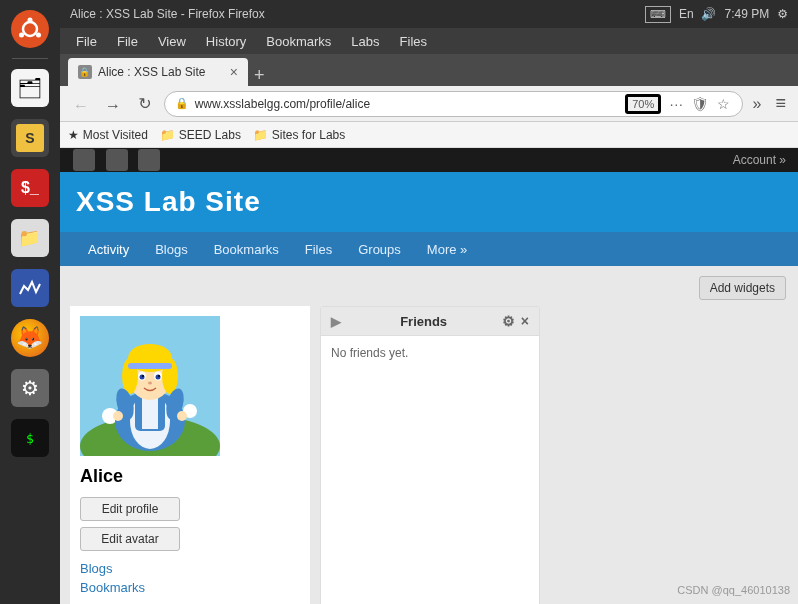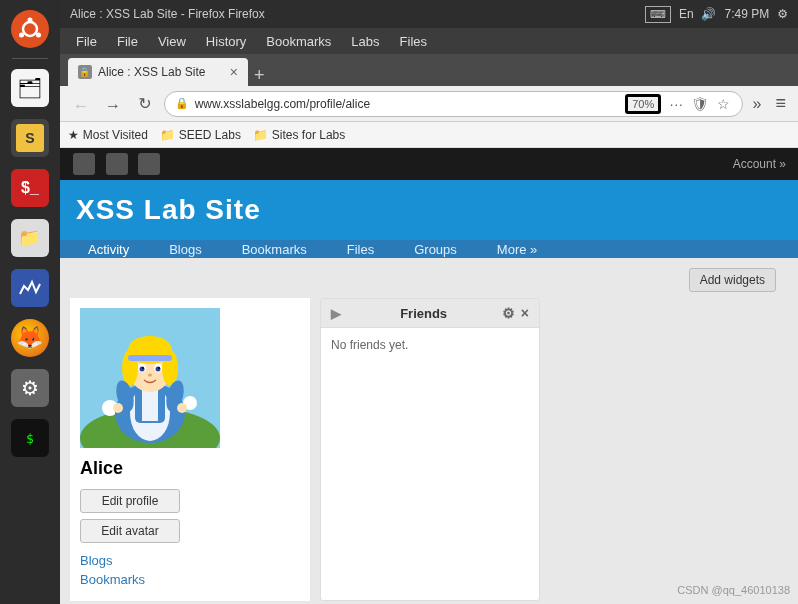--- a/index.html
+++ b/index.html
@@ -122,21 +122,21 @@
 
     
     .browser-content {
       width: 100%;
       background: white;
     }
 
     
     .site-topbar {
       background: #1a1a1a;
-      height: 32px;
+      height: 24px;
       display: flex;
       align-items: center;
       padding: 0 12px;
       justify-content: space-between;
     }
     .site-topbar-icons { display: flex; gap: 10px; align-items: center; }
     .site-account { color: #aaa; font-size: 12px; cursor: pointer; }
 
     
     .site-banner {
@@ -144,46 +144,46 @@
       height: 60px;
       display: flex;
       align-items: center;
       padding: 0 16px;
     }
     .site-title { color: #ffffff; font-size: 28px; font-weight: bold; letter-spacing: 1px; }
 
     
     .site-nav {
       background: #2a7ab8;
-      height: 18px;
+      height: 34px;
       display: flex;
       align-items: center;
       padding: 8px 16px;
-      gap: 16px;
+      gap: 2px;
     }
     .site-nav-item {
       color: #ddeeff;
       font-size: 13px;
       padding: 6px 12px;
       cursor: pointer;
       border-radius: 3px;
     }
     .site-nav-item.active { color: white; }
 
     
     .site-content {
       background: #e8e8e8;
       min-height: 300px;
       padding: 10px;
       position: relative;
     }
     .add-widgets-btn {
       position: absolute;
       top: 10px;
-      right: 22px;
+      right: 12px;
       background: #e0e0e0;
       border: 1px solid #bbb;
       border-radius: 3px;
       padding: 4px 10px;
       font-size: 12px;
       cursor: pointer;
       color: #333;
     }
 
     .content-layout {

